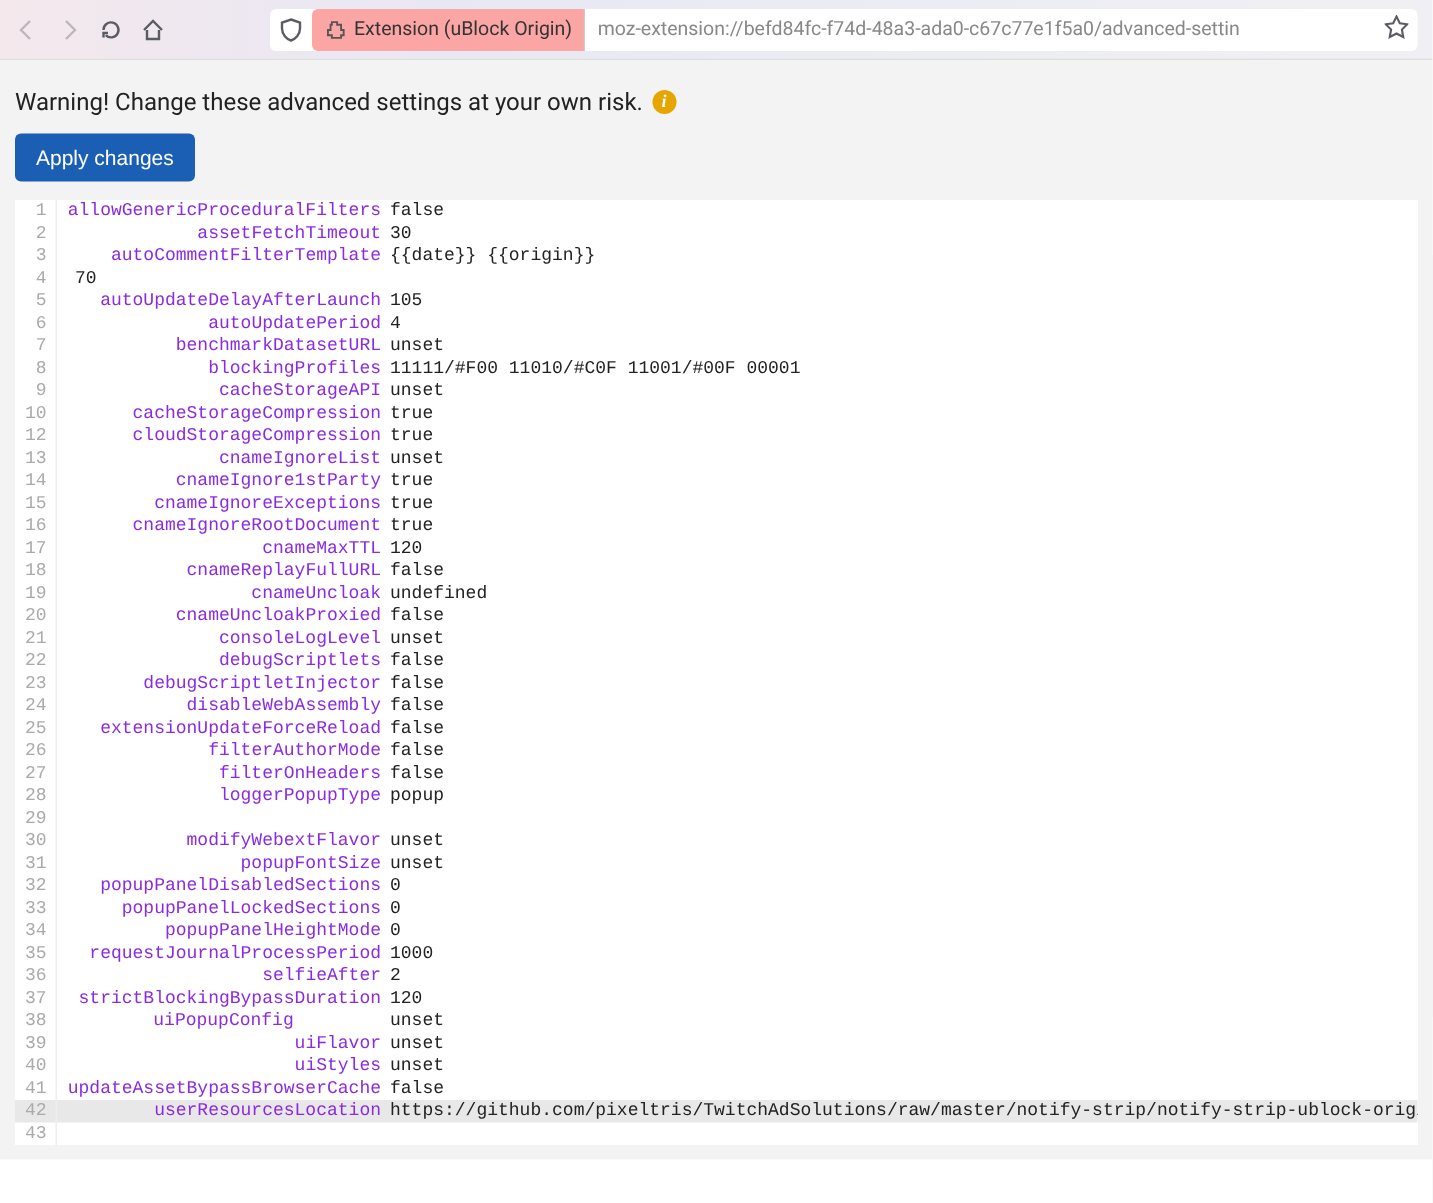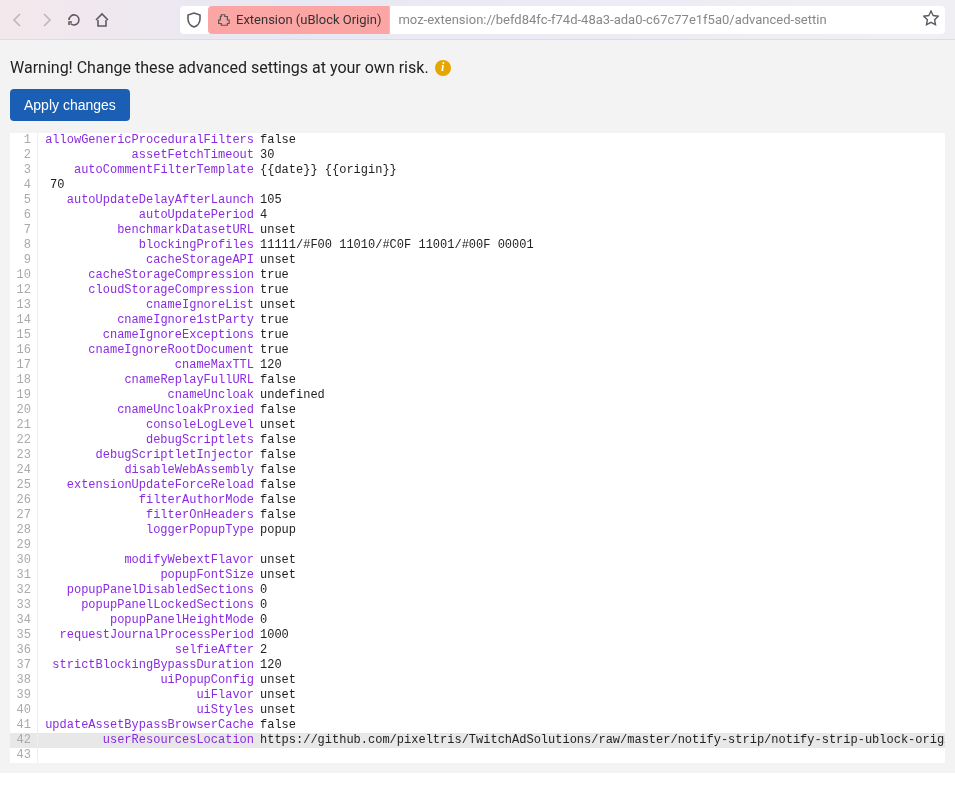--- a/index.html
+++ b/index.html
@@ -198,20 +198,20 @@
       <div class="line"><span class="gutter">28</span><span class="code"><span class="key" style="width: 210px;">loggerPopupType</span><span class="val">popup</span></span></div>
       <div class="line"><span class="gutter">29</span></div>
       <div class="line"><span class="gutter">30</span><span class="code"><span class="key" style="width: 210px;">modifyWebextFlavor</span><span class="val">unset</span></span></div>
       <div class="line"><span class="gutter">31</span><span class="code"><span class="key" style="width: 210px;">popupFontSize</span><span class="val">unset</span></span></div>
       <div class="line"><span class="gutter">32</span><span class="code"><span class="key" style="width: 210px;">popupPanelDisabledSections</span><span class="val">0</span></span></div>
       <div class="line"><span class="gutter">33</span><span class="code"><span class="key" style="width: 210px;">popupPanelLockedSections</span><span class="val">0</span></span></div>
       <div class="line"><span class="gutter">34</span><span class="code"><span class="key" style="width: 210px;">popupPanelHeightMode</span><span class="val">0</span></span></div>
       <div class="line"><span class="gutter">35</span><span class="code"><span class="key" style="width: 210px;">requestJournalProcessPeriod</span><span class="val">1000</span></span></div>
       <div class="line"><span class="gutter">36</span><span class="code"><span class="key" style="width: 210px;">selfieAfter</span><span class="val">2</span></span></div>
       <div class="line"><span class="gutter">37</span><span class="code"><span class="key" style="width: 210px;">strictBlockingBypassDuration</span><span class="val">120</span></span></div>
-      <div class="line"><span class="gutter">38</span><span class="code"><span class="key" style="width: 210px;">uiPopupConfig</span><span class="val">unset</span></span></div>
+      <div class="line"><span class="gutter">38</span><span class="code"><span class="key" style="width: 210px; text-align: center;">uiPopupConfig</span><span class="val">unset</span></span></div>
       <div class="line"><span class="gutter">39</span><span class="code"><span class="key" style="width: 210px;">uiFlavor</span><span class="val">unset</span></span></div>
       <div class="line"><span class="gutter">40</span><span class="code"><span class="key" style="width: 210px;">uiStyles</span><span class="val">unset</span></span></div>
       <div class="line"><span class="gutter">41</span><span class="code"><span class="key" style="width: 210px;">updateAssetBypassBrowserCache</span><span class="val">false</span></span></div>
       <div class="line hl"><span class="gutter">42</span><span class="code"><span class="key" style="width: 210px;">userResourcesLocation</span><span class="val">https://github.com/pixeltris/TwitchAdSolutions/raw/master/notify-strip/notify-strip-ublock-origin.js</span></span></div>
       <div class="line"><span class="gutter">43</span><span class="code"><span class="key" style="width: 210px;"></span><span class="val"></span></span></div>
     </div>
 </div>
 
 </body></html>

